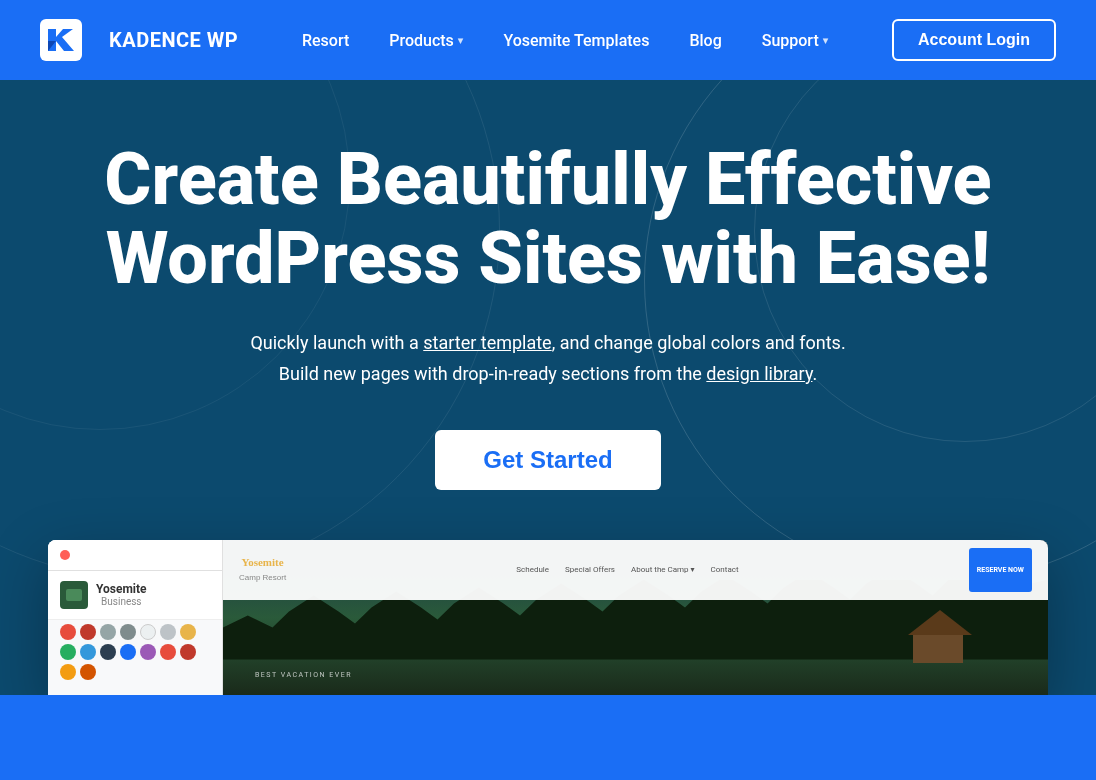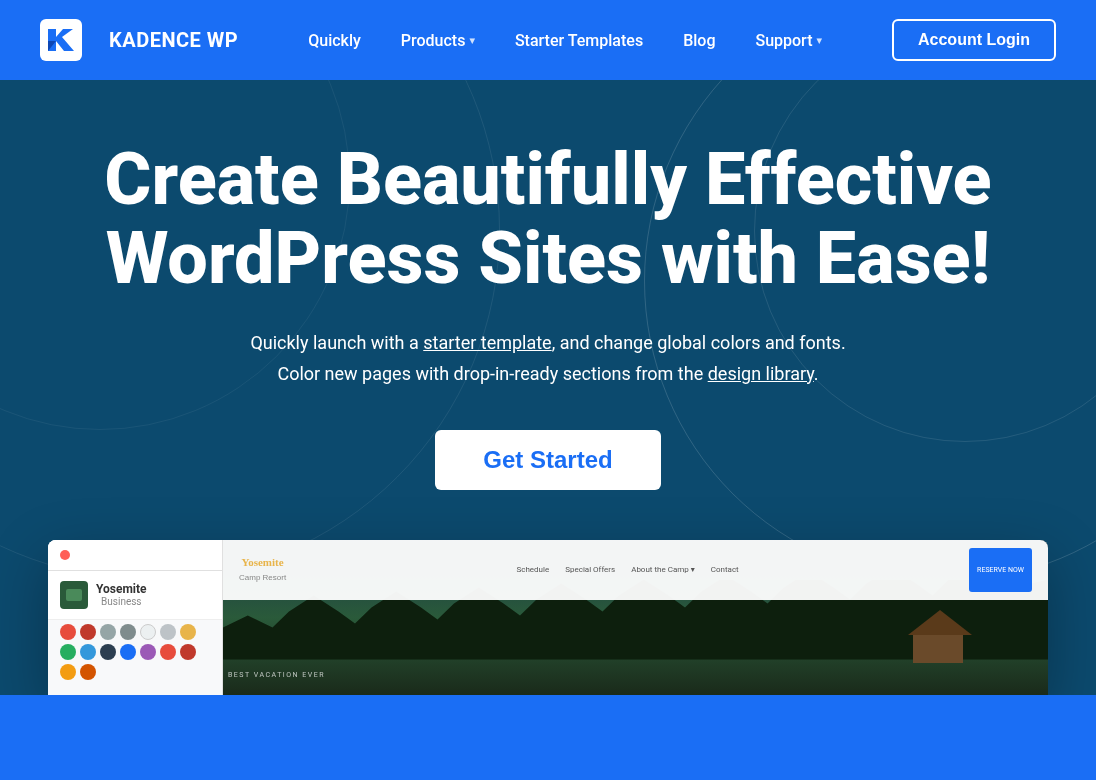--- a/index.html
+++ b/index.html
@@ -270,21 +270,21 @@
       font-size: 8px;
       color: #555;
     }
 
     .preview-reserve-btn {
       background: #1a6ef5;
       color: white;
       font-size: 7px;
       padding: 18px 8px;
       border-radius: 3px;
-      font-weight: 400;
+      font-weight: 700;
     }
 
     .preview-tagline {
       font-size: 8px;
       color: rgba(255,255,255,0.7);
       letter-spacing: 1px;
       text-transform: uppercase;
     }
 
     .forest-bg {
@@ -379,28 +379,28 @@
     <svg class="logo-icon" viewBox="0 0 42 42" fill="none" xmlns="http://www.w3.org/2000/svg">
       <rect width="42" height="42" rx="6" fill="white"></rect>
       <path d="M8 10 L8 32 L16 32 L16 22 L24 32 L34 32 L22 18 L33 10 L23 10 L16 18 L16 10 Z" fill="#1a6ef5"></path>
       <path d="M8 32 L16 22 L8 22 Z" fill="#0d47b5"></path>
     </svg>
     <span class="logo-text">KADENCE WP</span>
   </div>
 
   <nav>
     <a class="nav-item">
-      <span>Quickly</span>
+      <span>Resort</span>
     </a>
     <a class="nav-item">
       <span>Products</span>
       <span class="chevron">▾</span>
     </a>
     <a class="nav-item">
-      <span>Starter Templates</span>
+      <span>Yosemite Templates</span>
     </a>
     <a class="nav-item">
       <span>Blog</span>
     </a>
     <a class="nav-item">
       <span>Support</span>
       <span class="chevron">▾</span>
     </a>
   </nav>
 
@@ -409,21 +409,21 @@
 
 <div class="hero">
   <div class="deco-circle-1"></div>
   <div class="deco-circle-2"></div>
 
   <h1 class="hero-title">Create Beautifully Effective WordPress Sites with Ease!</h1>
 
   <p class="hero-subtitle">
     <span>Quickly launch with a </span><a href="#">starter template</a><span>, and change global colors and fonts.</span>
     <br>
-    <span>Color new pages with drop-in-ready sections from the </span><a href="#">design library</a><span>.</span>
+    <span>Build new pages with drop-in-ready sections from the </span><a href="#">design library</a><span>.</span>
   </p>
 
   <button class="get-started-btn">Get Started</button>
 
   
   <div class="preview-container">
     <div class="preview-frame">
 
       <div class="preview-left">
         <div class="preview-left-header">
@@ -475,19 +475,19 @@
           <div class="preview-logo-text" style="font-family:cursive;color:#e8b44a;font-size:11px;font-weight:700;line-height:1.2;">Yosemite<br><span style="font-size:8px;color:#888;font-family:sans-serif;font-weight:400;">Camp Resort</span></div>
           <div class="preview-nav-links">
             <span>Schedule</span>
             <span>Special Offers</span>
             <span>About the Camp ▾</span>
             <span>Contact</span>
           </div>
           <div class="preview-reserve-btn">RESERVE NOW</div>
         </div>
 
-        <div style="position:absolute;bottom:12px;left:5px;z-index:10;">
+        <div style="position:absolute;bottom:12px;left:32px;z-index:10;">
           <div class="preview-tagline" style="font-size:7px;color:rgba(255,255,255,0.7);letter-spacing:1.5px;text-transform:uppercase;margin-bottom:4px;">BEST VACATION EVER</div>
         </div>
       </div>
     </div>
   </div>
 </div>
 
 </body></html>

